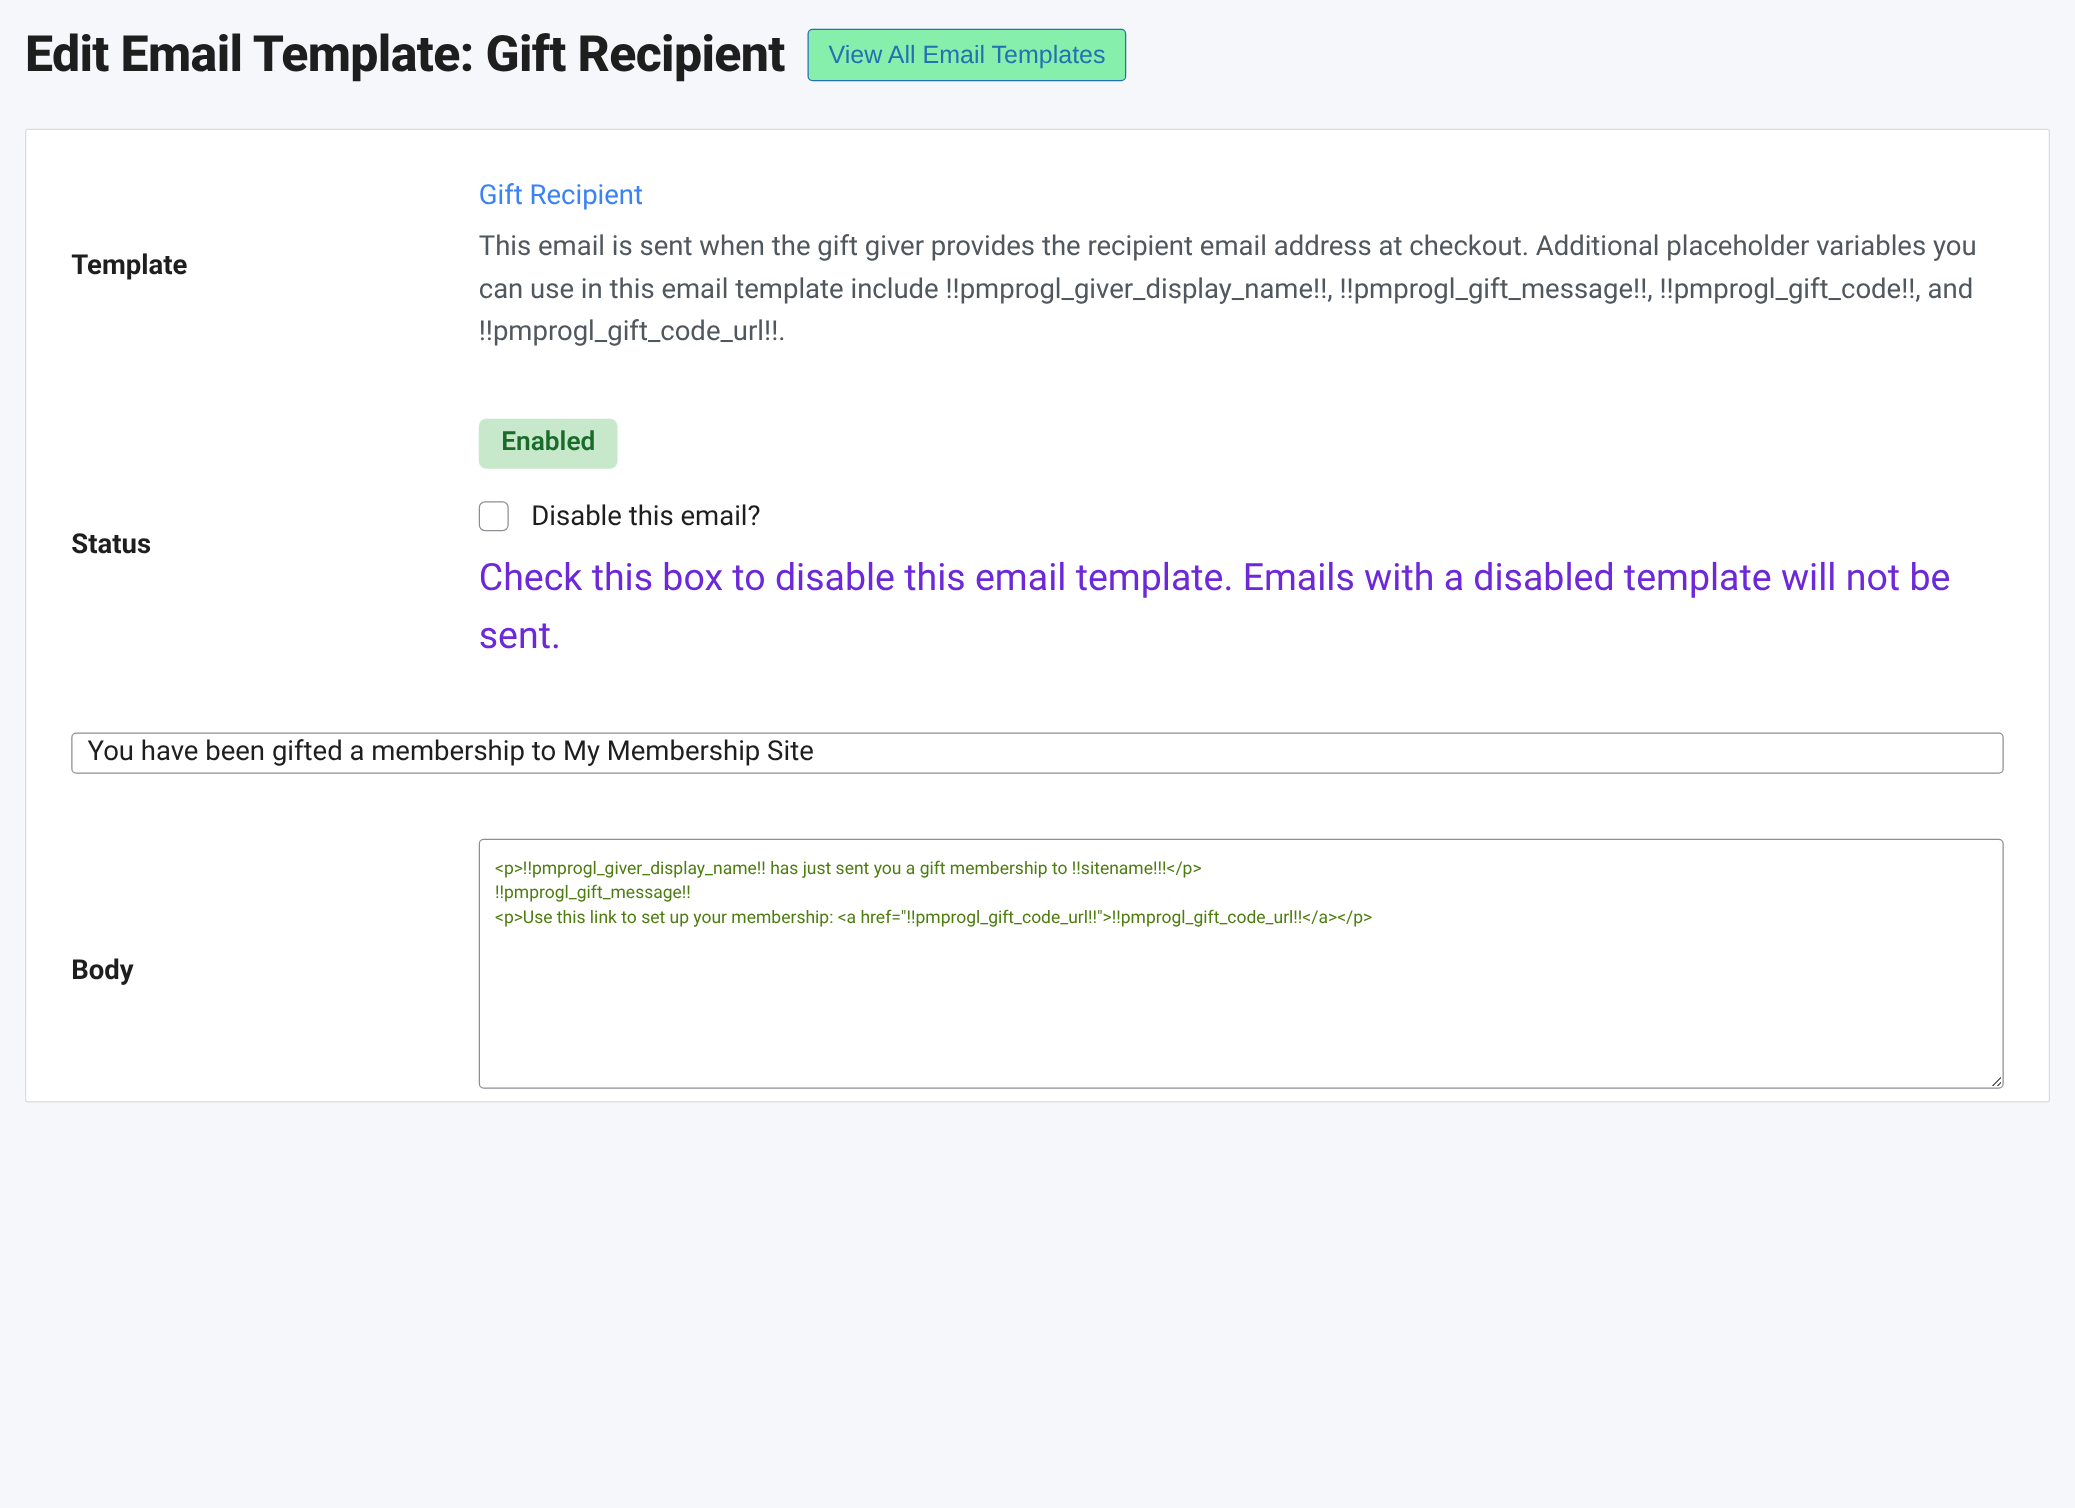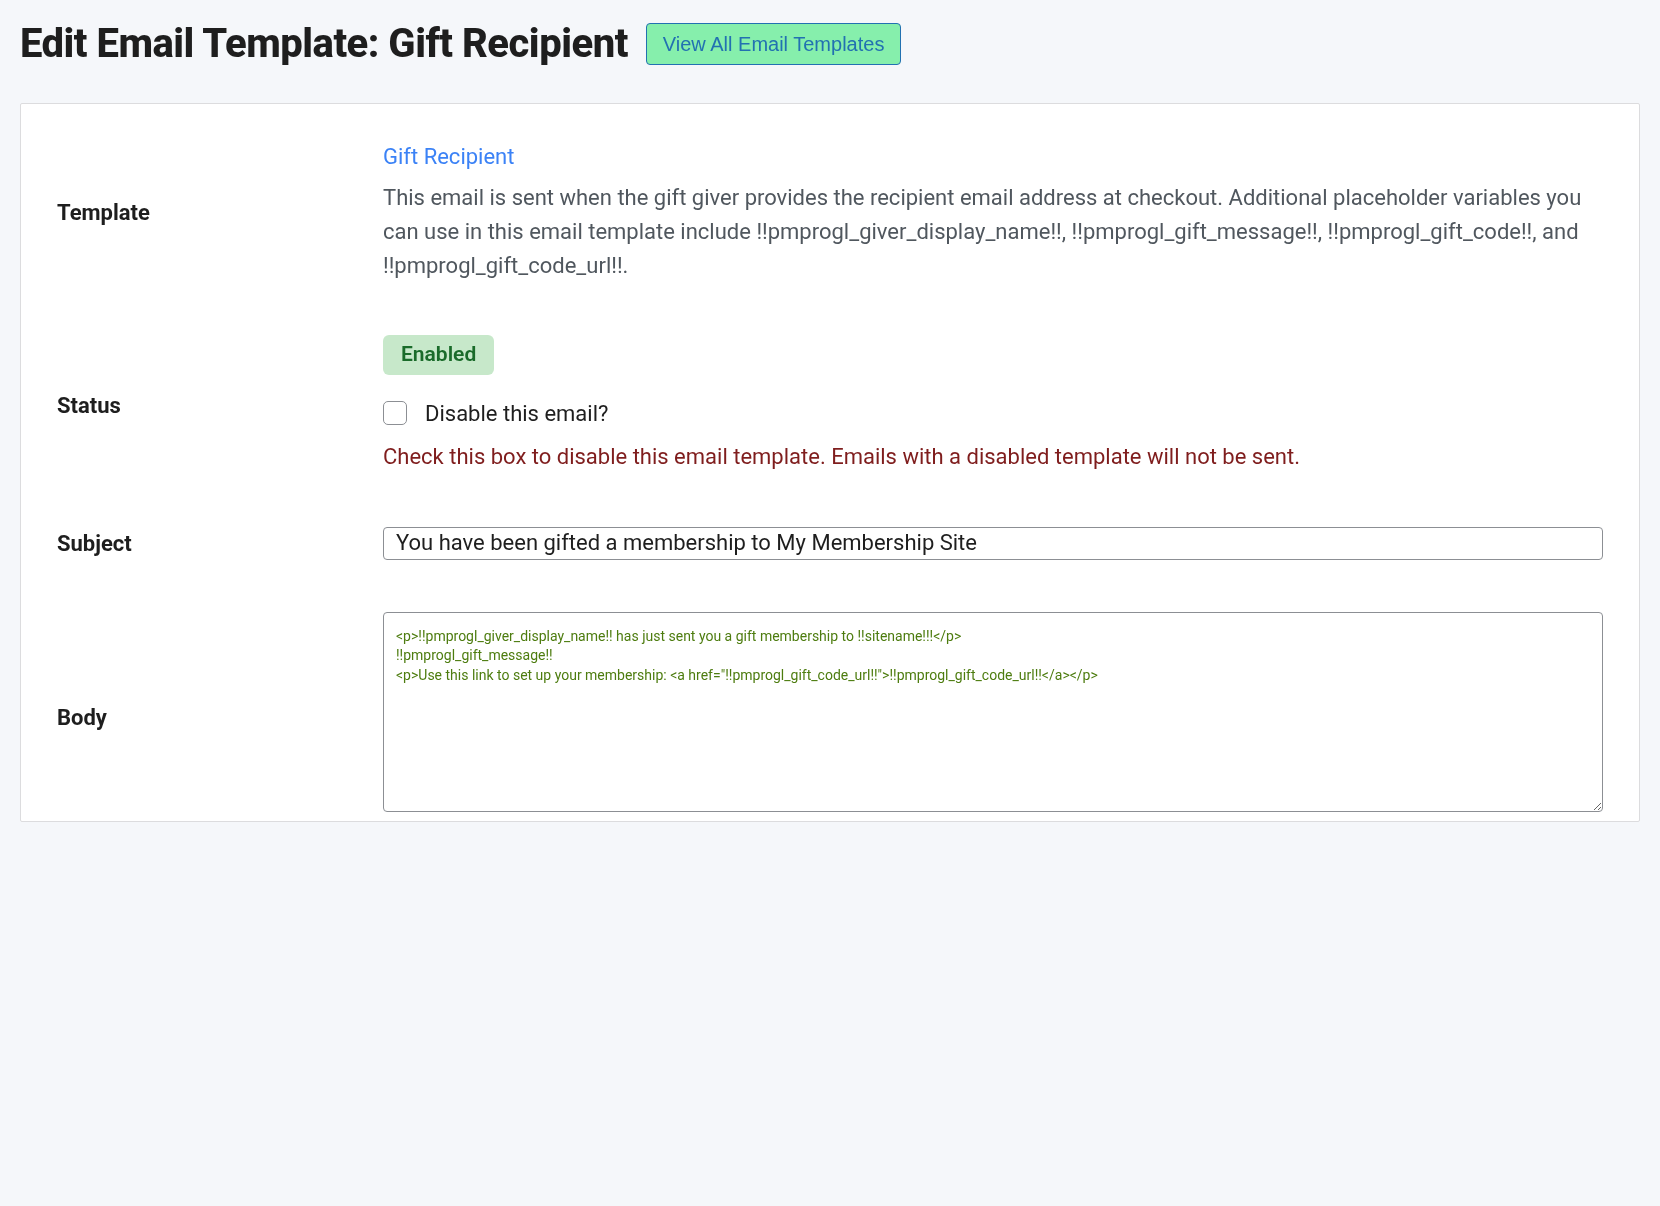--- a/index.html
+++ b/index.html
@@ -94,22 +94,22 @@
     appearance: none;
     background: #fff;
     cursor: pointer;
     flex-shrink: 0;
   }
   .checkbox-label {
     font-size: 22px;
     color: #1e1e1e;
   }
   .help-text {
-    color: #7f1d1d;
-    font-size: 22px;
+    color: #6d28d9;
+    font-size: 30px;
     line-height: 1.55;
   }
   .text-input {
     width: 100%;
     border: 1px solid #8c8f94;
     border-radius: 4px;
     padding: 0 12px;
     font-size: 22px;
     color: #1e1e1e;
     font-family: inherit;
@@ -152,21 +152,20 @@
       <div class="status-badge">Enabled</div>
       <div class="checkbox-row">
         <input type="checkbox" style="">
         <span class="checkbox-label">Disable this email?</span>
       </div>
       <div class="help-text">Check this box to disable this email template. Emails with a disabled template will not be sent.</div>
     </div>
   </div>
 
   <div class="row">
-    <div class="row-label">Subject</div>
     <div class="row-content">
       <input type="text" class="text-input" value="You have been gifted a membership to My Membership Site" style="">
     </div>
   </div>
 
   <div class="row" style="margin-bottom:0;">
     <div class="row-label">Body</div>
     <div class="row-content">
       <textarea class="textarea-input" style="">&lt;p&gt;!!pmprogl_giver_display_name!! has just sent you a gift membership to !!sitename!!!&lt;/p&gt;
 !!pmprogl_gift_message!!

